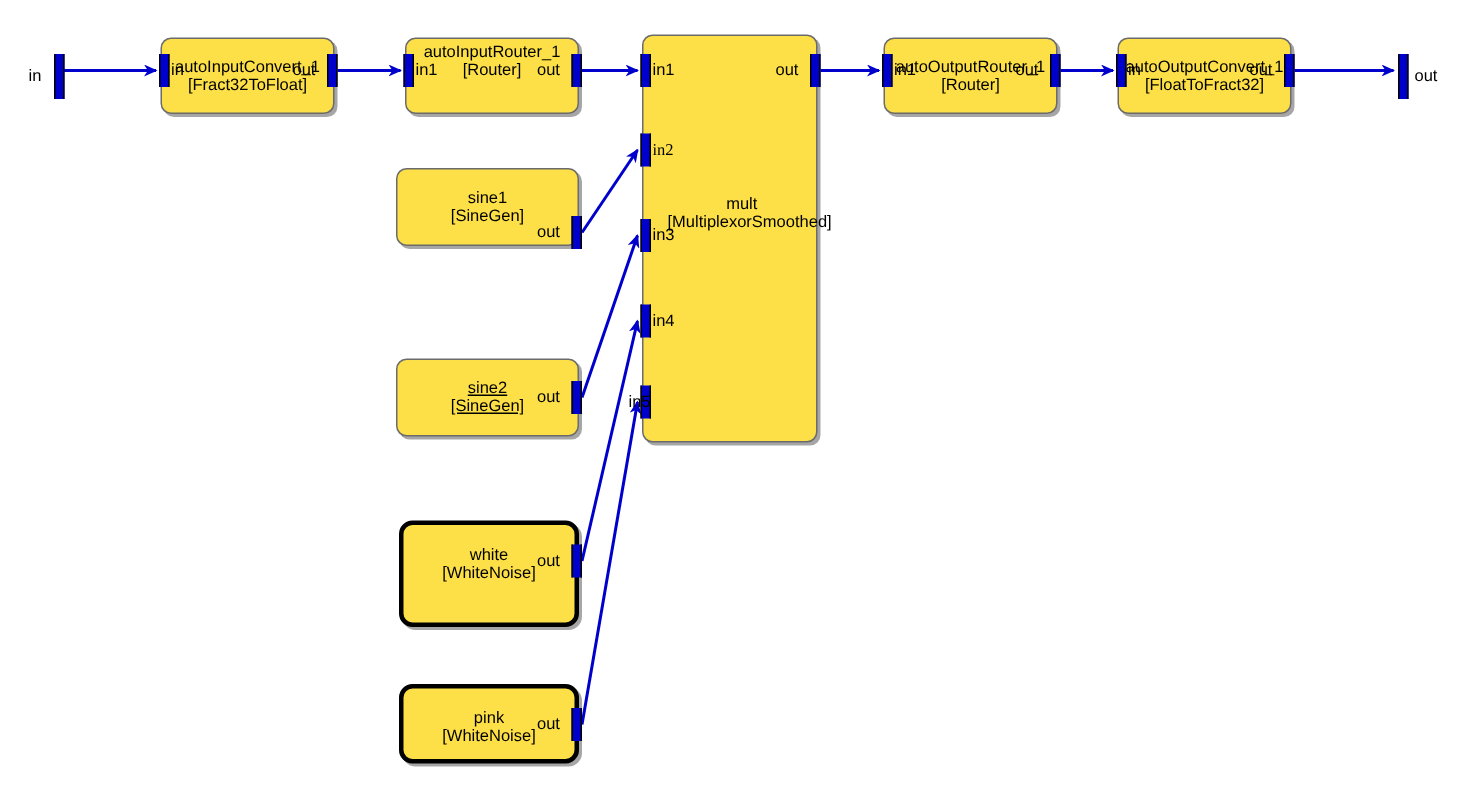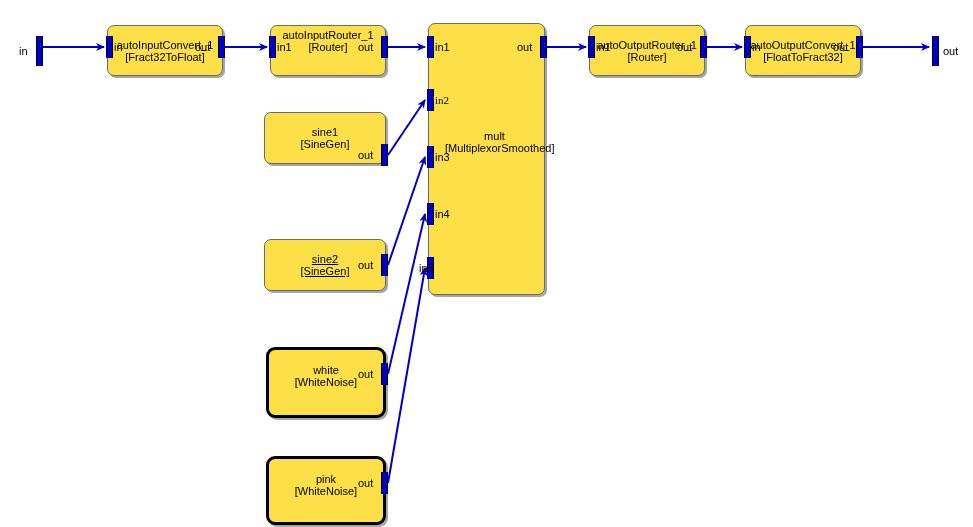--- a/index.html
+++ b/index.html
@@ -181,21 +181,21 @@
       <div class="port" style="left: 381px; top: 254px; height: 22px;"></div>
       <div class="port-label" style="left: 358px; top: 260px;">out</div>
       <div class="block thick" style="left: 266px; top: 347px; width: 120px; height: 71px;">
         <div class="block-label" style="top: 13.5px;">
           <span class="ln1">white</span>
           <span class="ln2">[WhiteNoise]</span>
         </div>
       </div>
       <div class="port" style="left: 381px; top: 363px; height: 22px;"></div>
       <div class="port-label" style="left: 358px; top: 369px;">out</div>
-      <div class="block thick" style="left: 266px; top: 456px; width: 120px; height: 69px;">
+      <div class="block thick" style="left: 266px; top: 456px; width: 120px; height: 53px;">
         <div class="block-label" style="top: 13.5px;">
           <span class="ln1">pink</span>
           <span class="ln2">[WhiteNoise]</span>
         </div>
       </div>
       <div class="port" style="left: 381px; top: 472px; height: 22px;"></div>
       <div class="port-label" style="left: 358px; top: 478px;">out</div>
     </div>
   <div id="terminals-layer">
       <div class="terminal" style="left: 36px; top: 36px; height: 30px;"></div>

